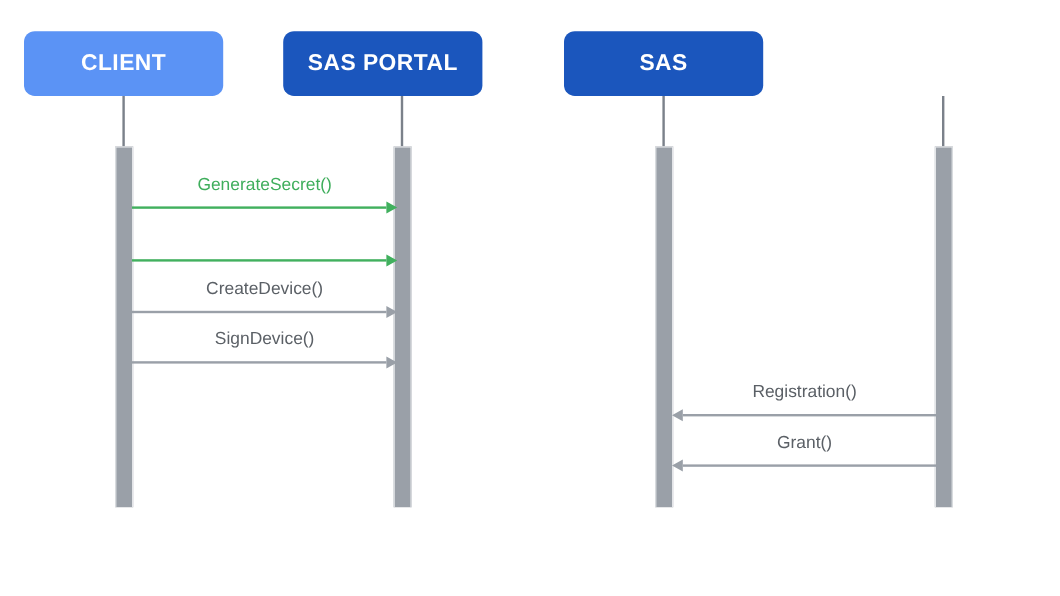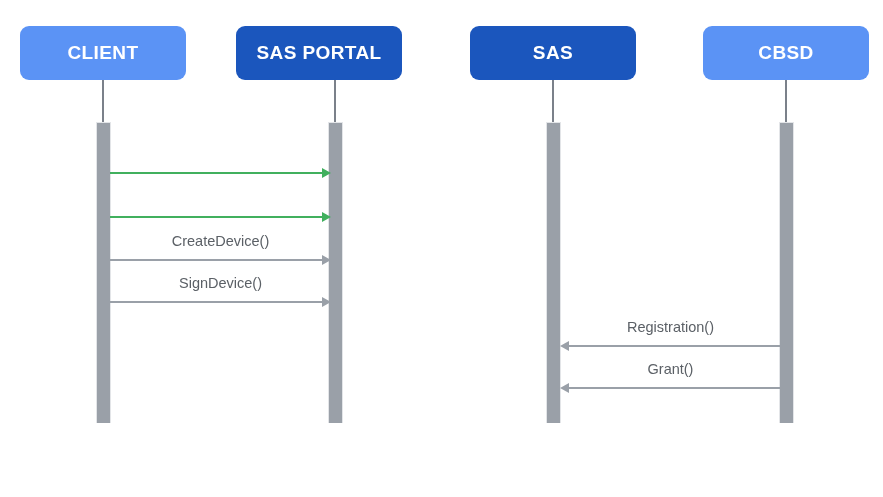--- a/index.html
+++ b/index.html
@@ -92,30 +92,28 @@
   </div>
   <div class="lifeline-stem" style="left:334px; top:80px; height:42px;"></div>
   <div class="activation-bar" style="left:328px; top:122px; height:348px;"></div>
 
   <div class="participant-box" style="left:470px; top:26px; width:166px; height:54px; background:#1b56bd;text-align:center;">
     <span>SAS</span>
   </div>
   <div class="lifeline-stem" style="left:552px; top:80px; height:42px;"></div>
   <div class="activation-bar" style="left:546px; top:122px; height:348px;"></div>
 
-  <div class="participant-box" style="left:703px; top:26px; width:166px; height:54px; background:#5b93f5;">
-    <span>CBSD</span>
-  </div>
   <div class="lifeline-stem" style="left:785px; top:80px; height:42px;"></div>
   <div class="activation-bar" style="left:779px; top:122px; height:348px;"></div>
 
   <div class="message" style="left:110px; top:172px; width:221px;">
     <div class="message-line green" style="width:212px;"></div>
     <div class="arrowhead right green" style="left:212px;"></div>
   </div>
+  <div class="message-label green" style="left:110px; top:146px; width:221px;">GenerateSecret()</div>
 
   <div class="message" style="left:110px; top:216px; width:221px;">
     <div class="message-line green" style="width:212px;"></div>
     <div class="arrowhead right green" style="left:212px;"></div>
   </div>
 
   <div class="message" style="left:110px; top:259px; width:221px;">
     <div class="message-line gray" style="width:212px;"></div>
     <div class="arrowhead right gray" style="left:212px;"></div>
   </div>

